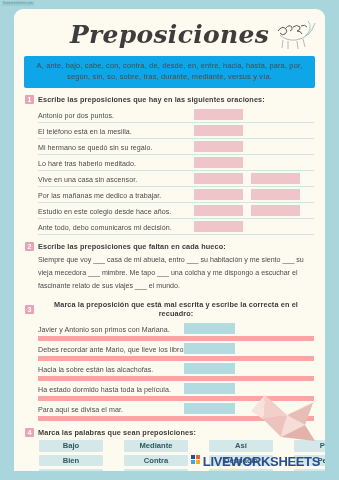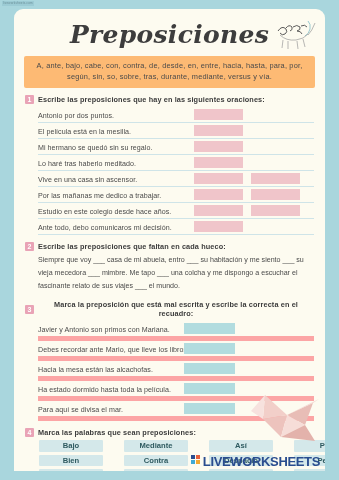--- a/index.html
+++ b/index.html
@@ -51,21 +51,21 @@
   }
   .signature {
     position: absolute;
     right: 7px;
     top: 6px;
     width: 48px;
     height: 38px;
   }
   .banner {
     margin: 6px 10px 0 10px;
-    background: #fdba74;
+    background: #0ea5e9;
     border-radius: 2px;
     padding: 5px 8px 6px 8px;
     text-align: center;
     font-size: 7.4px;
     line-height: 10.5px;
     color: #4a4a4a;
     letter-spacing: 0.18px;
   }
   
   .ex {
@@ -222,21 +222,21 @@
       <span class="ex-title">Escribe las preposiciones que hay en las siguientes oraciones:</span>
     </div>
     <div class="rows">
       <div class="row">
         <span class="sent">Antonio por dos puntos.</span>
         <span class="blanks">
           <input class="ibox" style="">
         </span>
       </div>
       <div class="row">
-        <span class="sent">El película está en la mesilla.</span>
+        <span class="sent">El teléfono está en la mesilla.</span>
         <span class="blanks">
           <input class="ibox" style="">
         </span>
       </div>
       <div class="row">
         <span class="sent">Mi hermano se quedó sin su regalo.</span>
         <span class="blanks">
           <input class="ibox" style="">
         </span>
       </div>
@@ -296,21 +296,21 @@
           <input class="ibox" style="">
         </span>
       </div>
       <div class="row">
         <span class="sent">Debes recordar ante Mario, que lleve los libros.</span>
         <span class="blanks">
           <input class="ibox" style="">
         </span>
       </div>
       <div class="row">
-        <span class="sent">Hacia la mesa están las alcachofas.</span>
+        <span class="sent">Hacia la sobre están las alcachofas.</span>
         <span class="blanks">
           <input class="ibox" style="">
         </span>
       </div>
       <div class="row">
         <span class="sent">Ha estado dormido hasta toda la película.</span>
         <span class="blanks">
           <input class="ibox" style="">
         </span>
       </div>

